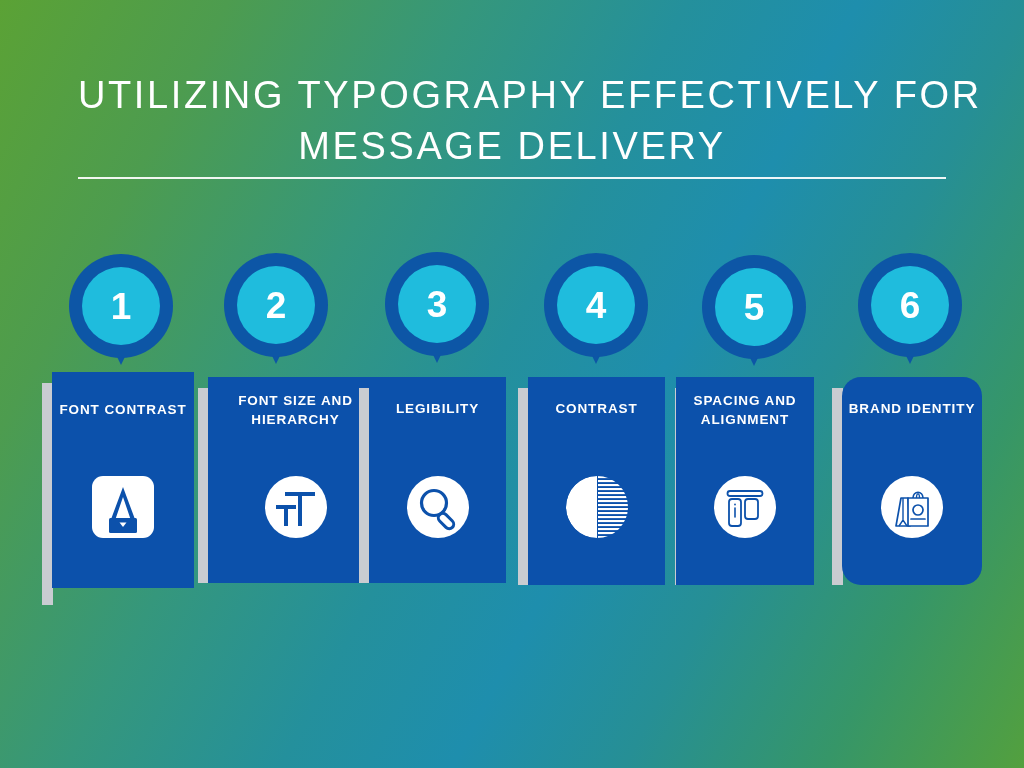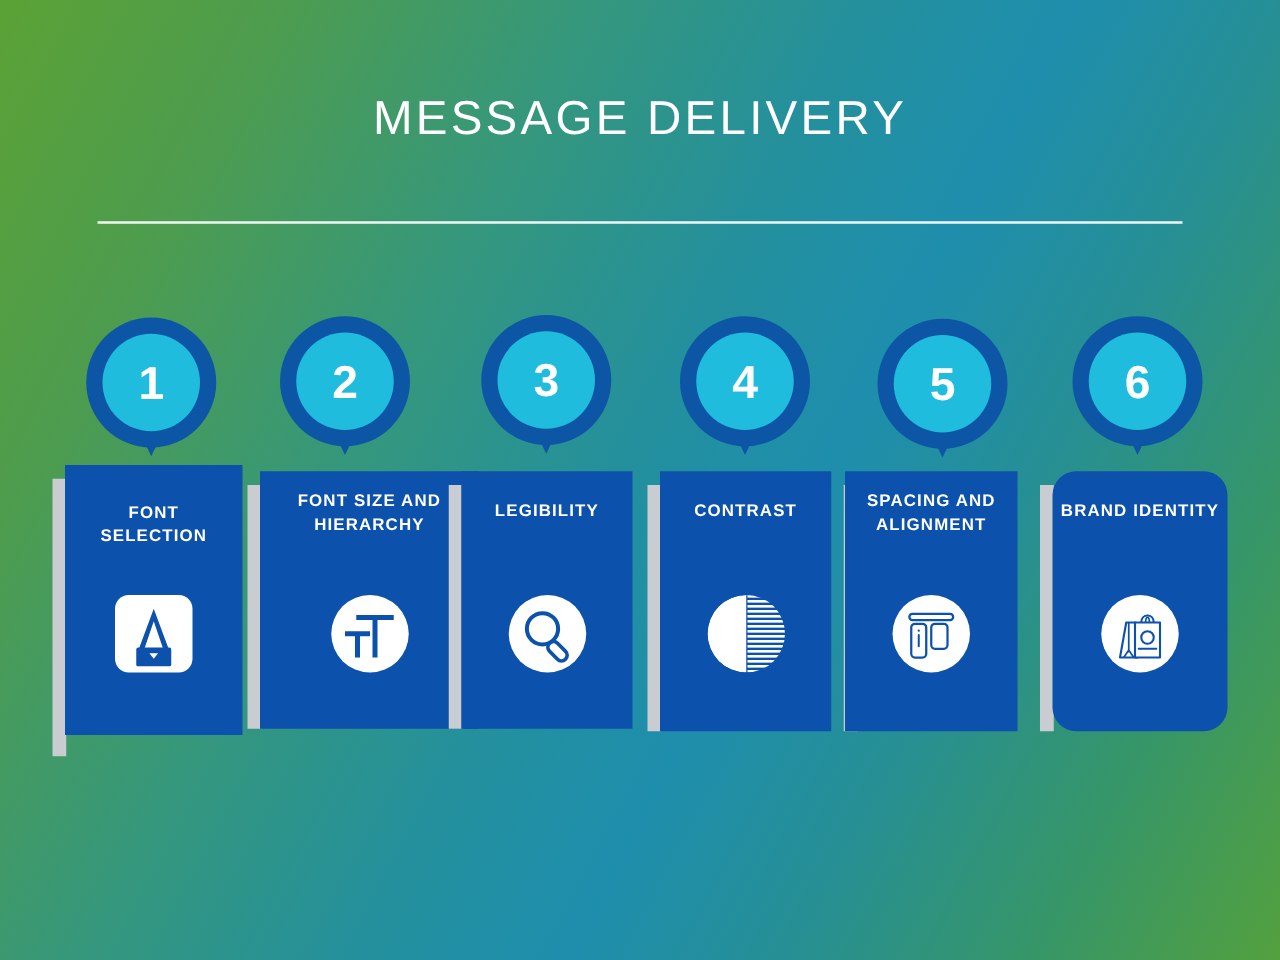--- a/index.html
+++ b/index.html
@@ -136,28 +136,29 @@
     height: 70px;
   }
   .card-icon svg { display: block; }
 </style>
 </head>
 <body>
 
 <div id="slide">
 
   <div id="title-block">
+    <div class="title-line">UTILIZING TYPOGRAPHY EFFECTIVELY FOR</div>
     <div class="title-line">MESSAGE DELIVERY</div>
   </div>
   <div id="title-rule"></div>
 
   <div class="step">
     <div class="shadowbar" style="left:42px; top:383px; height:222px;"></div>
     <div class="card" style="left:52px; top:372px; width:142px; height:216px;">
-      <div class="card-label" style="top:28px;">FONT SELECTION</div>
+      <div class="card-label" style="top:28px;">FONT CONTRAST</div>
       <div class="card-icon" style="top:100px;">
         <svg viewBox="0 0 70 70" width="70" height="70">
           <rect x="4" y="4" width="62" height="62" rx="11" fill="#ffffff"></rect>
           <path d="M35 15 L48 50 L43.5 50 L35 25 L26.5 50 L22 50 Z" fill="#0c51ab"></path>
           <rect x="21" y="46" width="28" height="15" rx="1.5" fill="#0c51ab"></rect>
           <path d="M31.5 50.5 L38.5 50.5 L35 55 Z" fill="#ffffff"></path>
         </svg>
       </div>
     </div>
     <div class="badge" style="left:69px; top:254px;">

